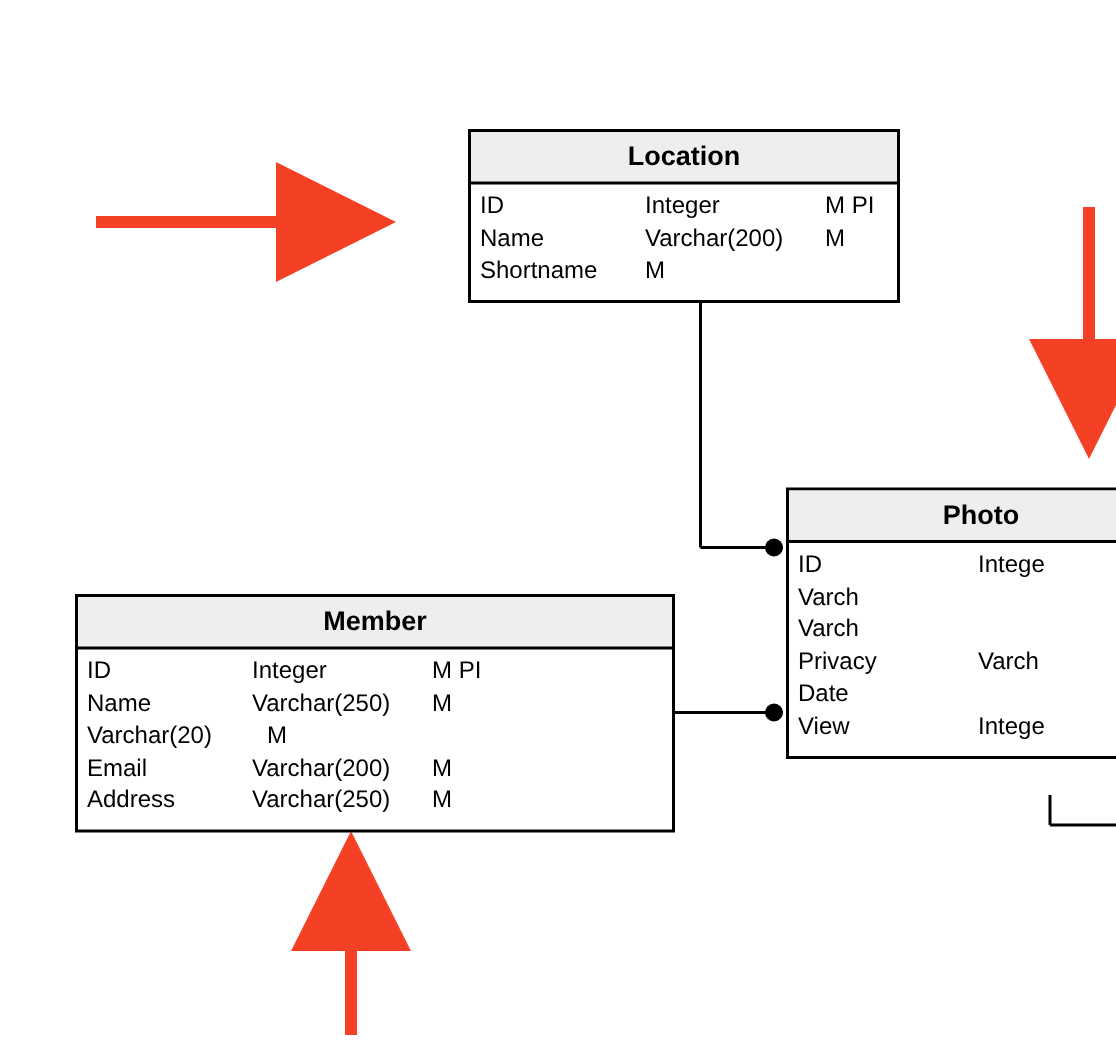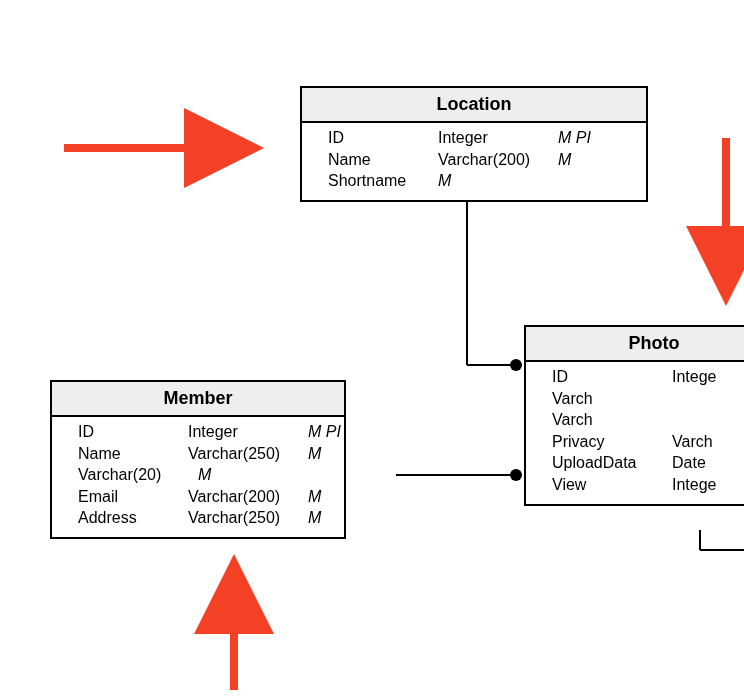--- a/index.html
+++ b/index.html
@@ -20,30 +20,30 @@
   }
   .entity-header {
     background: #eeeeee;
     border-bottom: 2px solid #000;
     text-align: center;
     font-weight: bold;
     font-size: 18px;
     padding: 6px 0;
   }
   .entity-body {
-    padding: 4px 10px 8px 26px;
+    padding: 4px 10px 8px 6px;
     font-size: 16px;
   }
   .row {
     display: flex;
     line-height: 1.35;
   }
   .col-name { flex: 0 0 110px; }
   .col-type { flex: 0 0 120px; }
-  .col-flags { flex: 0 0 45px; white-space: nowrap; font-style: italic; }
+  .col-flags { flex: 0 0 45px; white-space: nowrap; }
   svg.lines {
     position: absolute;
     left: 0; top: 0;
     width: 744px;
     height: 698px;
     pointer-events: none;
   }
 </style>
 </head>
 <body>
@@ -66,41 +66,41 @@
     </marker>
   </defs>
 
   <line x1="64" y1="148" x2="240" y2="148" stroke="#f44125" stroke-width="8" marker-end="url(#ah)"></line>
 
   <line x1="726" y1="138" x2="726" y2="282" stroke="#f44125" stroke-width="8" marker-end="url(#ah)"></line>
 
   <line x1="234" y1="690" x2="234" y2="578" stroke="#f44125" stroke-width="8" marker-end="url(#ah)"></line>
 </svg>
 
-<div class="entity" style="left:300px; top:86px; width:348px;">
+<div class="entity" style="left:312px; top:86px; width:288px;">
   <div class="entity-header">Location</div>
   <div class="entity-body">
     <div class="row">
       <span class="col-name">ID</span>
       <span class="col-type">Integer</span>
       <span class="col-flags">M PI</span>
     </div>
     <div class="row">
       <span class="col-name">Name</span>
       <span class="col-type">Varchar(200)</span>
       <span class="col-flags">M</span>
     </div>
     <div class="row">
       <span class="col-name">Shortname</span>
       <span class="col-flags">M</span>
     </div>
   </div>
 </div>
 
-<div class="entity" style="left:50px; top:380px; width:296px;">
+<div class="entity" style="left:50px; top:396px; width:400px;">
   <div class="entity-header">Member</div>
   <div class="entity-body">
     <div class="row">
       <span class="col-name">ID</span>
       <span class="col-type">Integer</span>
       <span class="col-flags">M PI</span>
     </div>
     <div class="row">
       <span class="col-name">Name</span>
       <span class="col-type">Varchar(250)</span>
@@ -134,21 +134,20 @@
       <span class="col-type">Varch</span>
     </div>
     <div class="row">
       <span class="col-type">Varch</span>
     </div>
     <div class="row">
       <span class="col-name" style="flex:0 0 120px">Privacy</span>
       <span class="col-type">Varch</span>
     </div>
     <div class="row">
-      <span class="col-name" style="flex:0 0 120px">UploadData</span>
       <span class="col-type">Date</span>
     </div>
     <div class="row">
       <span class="col-name" style="flex:0 0 120px">View</span>
       <span class="col-type">Intege</span>
     </div>
   </div>
 </div>
 
 </body></html>

